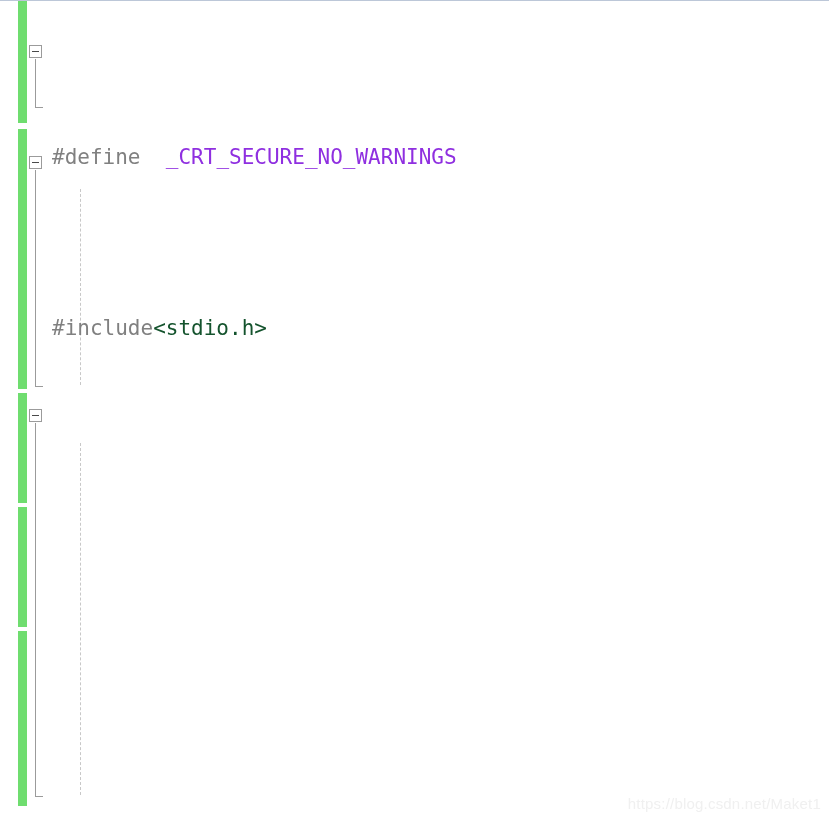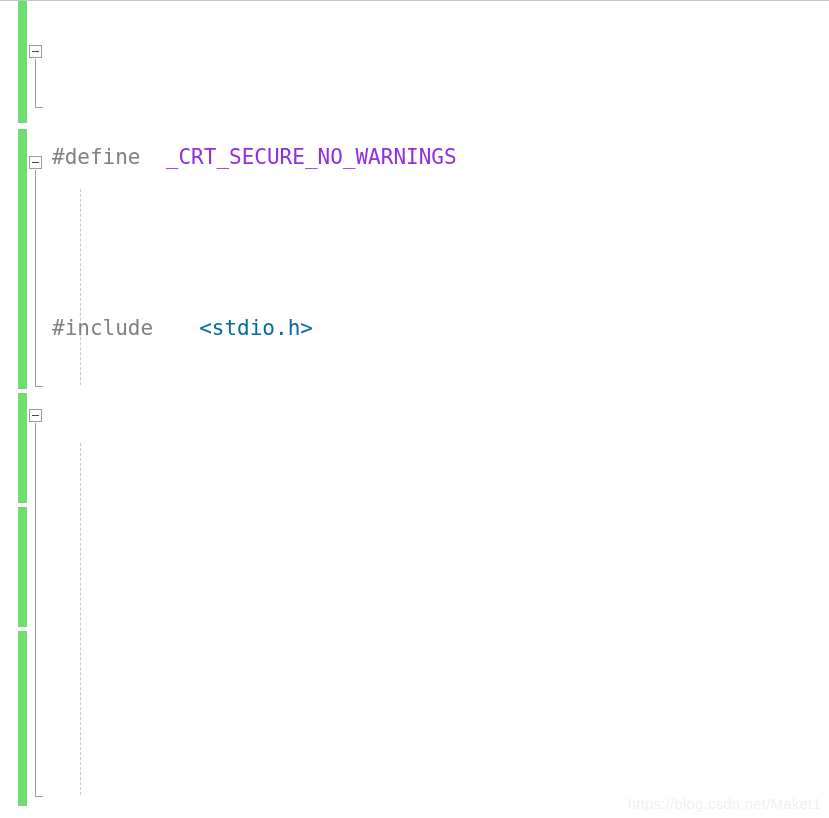--- a/index.html
+++ b/index.html
@@ -59,21 +59,21 @@
     white-space: pre;
     color: #808080;
   }
   .line {
     position: relative;
     height: 34.2px;
     padding-left: 0px;
   }           
   .pp   { color: #808080; }           
   .macro{ color: #8f2fe0; }           
-  .inc  { color: #0369a1; margin-left: 46px; }
+  .inc  { color: #14532d; }
 
   
   .fold-box {
     position: absolute;
     width: 13px; height: 13px;
     border: 1px solid #9b9b9b;
     background: #ffffff;
     box-sizing: border-box;
   }
   .fold-box::before {

